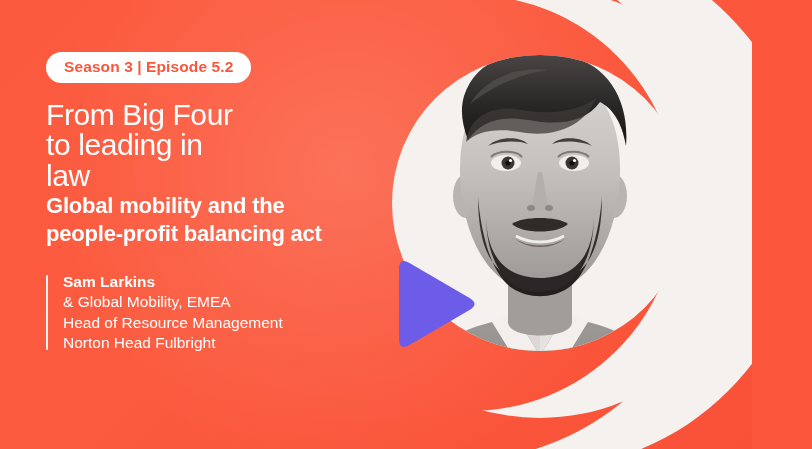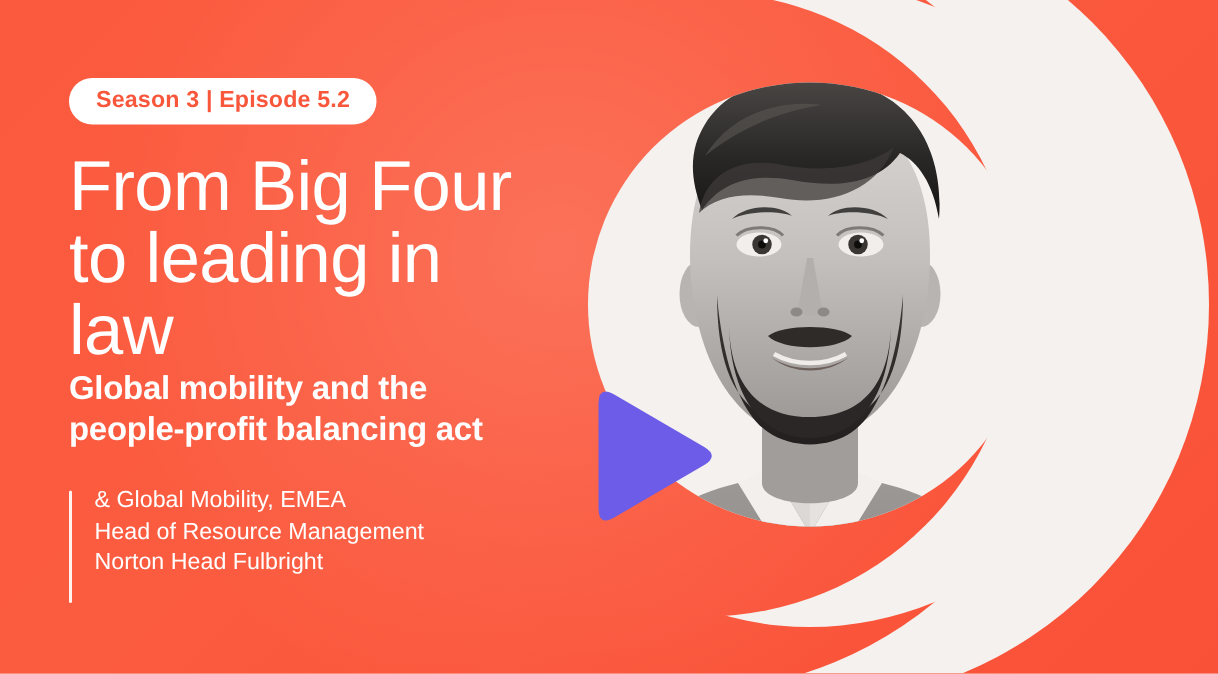--- a/index.html
+++ b/index.html
@@ -2,38 +2,38 @@
 <html><head>
 <meta charset="utf-8">
 <style>
   html,body{margin:0;padding:0;}
   body{
     width:812px;height:449px;overflow:hidden;
     font-family:"Liberation Sans", sans-serif;
     background:#FB563B;
   }
   #stage{
-    position:relative;width:812px;height:449px;overflow:hidden;
+    position:relative;width:752px;height:449px;overflow:hidden;
     background:
       radial-gradient(circle at 46% 38%, rgba(255,255,255,0.14) 0%, rgba(255,255,255,0.06) 34%, rgba(255,255,255,0.0) 62%),
       linear-gradient(135deg,#FB5A3E 0%,#FB5B3F 40%,#F95138 100%);
   }
   
   #art{position:absolute;left:0;top:0;width:812px;height:449px;}
   
   .textcol{
     position:absolute;left:46px;top:52px;width:380px;
   }
   .badge{
     display:inline-block;background:#FFFFFF;color:#F9573C;
     border-radius:999px;padding:7px 18px 8px 18px;
     font-size:15.5px;font-weight:bold;letter-spacing:.1px;line-height:1;
   }
   .title{
-    margin-top:17px;color:#FFFFFF;font-size:47px;line-height:1.03;
+    margin-top:17px;color:#FFFFFF;font-size:30px;line-height:1.03;
     font-weight:300;letter-spacing:-0.4px;white-space:pre-line;
     max-width:330px;
   }
   .subtitle{
     color:#FFFFFF;font-size:22px;line-height:1.26;
     font-weight:bold;letter-spacing:-0.2px;white-space:pre-line;max-width:330px;
   }
   .speaker{
     margin-top:24px;position:relative;padding-left:17px;
   }
@@ -167,19 +167,20 @@
 
     <div class="title">From Big Four
 to leading in
 law</div>
 
     <div class="subtitle">Global mobility and the
 people-profit balancing act</div>
 
     <div class="speaker">
       <div class="rule"></div>
+      <div class="sp-name">Sam Larkins</div>
       <div class="sp-line">&amp; Global Mobility, EMEA</div>
       <div class="sp-line">Head of Resource Management</div>
       <div class="sp-line">Norton Head Fulbright</div>
     </div>
   </div>
 
 </div>
 
 </body></html>

